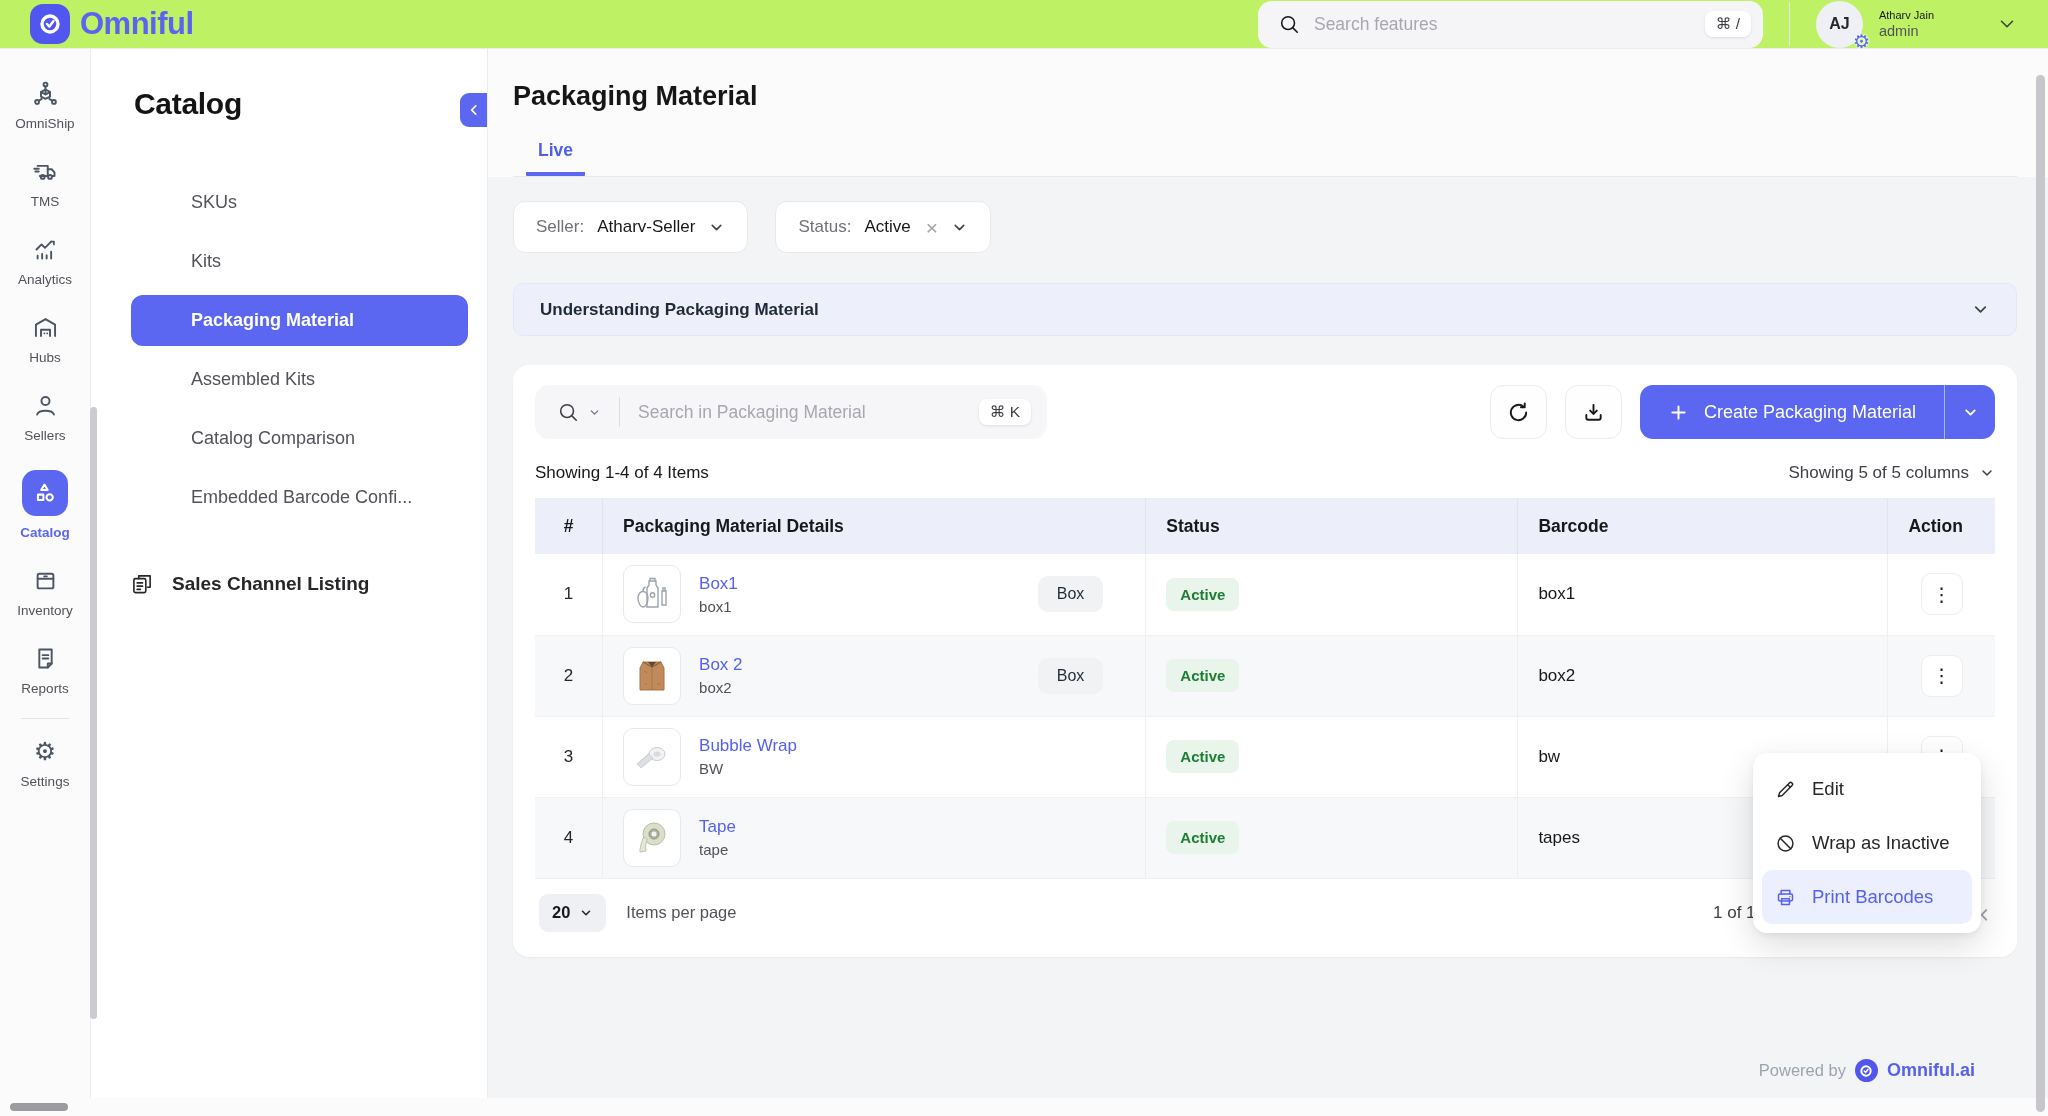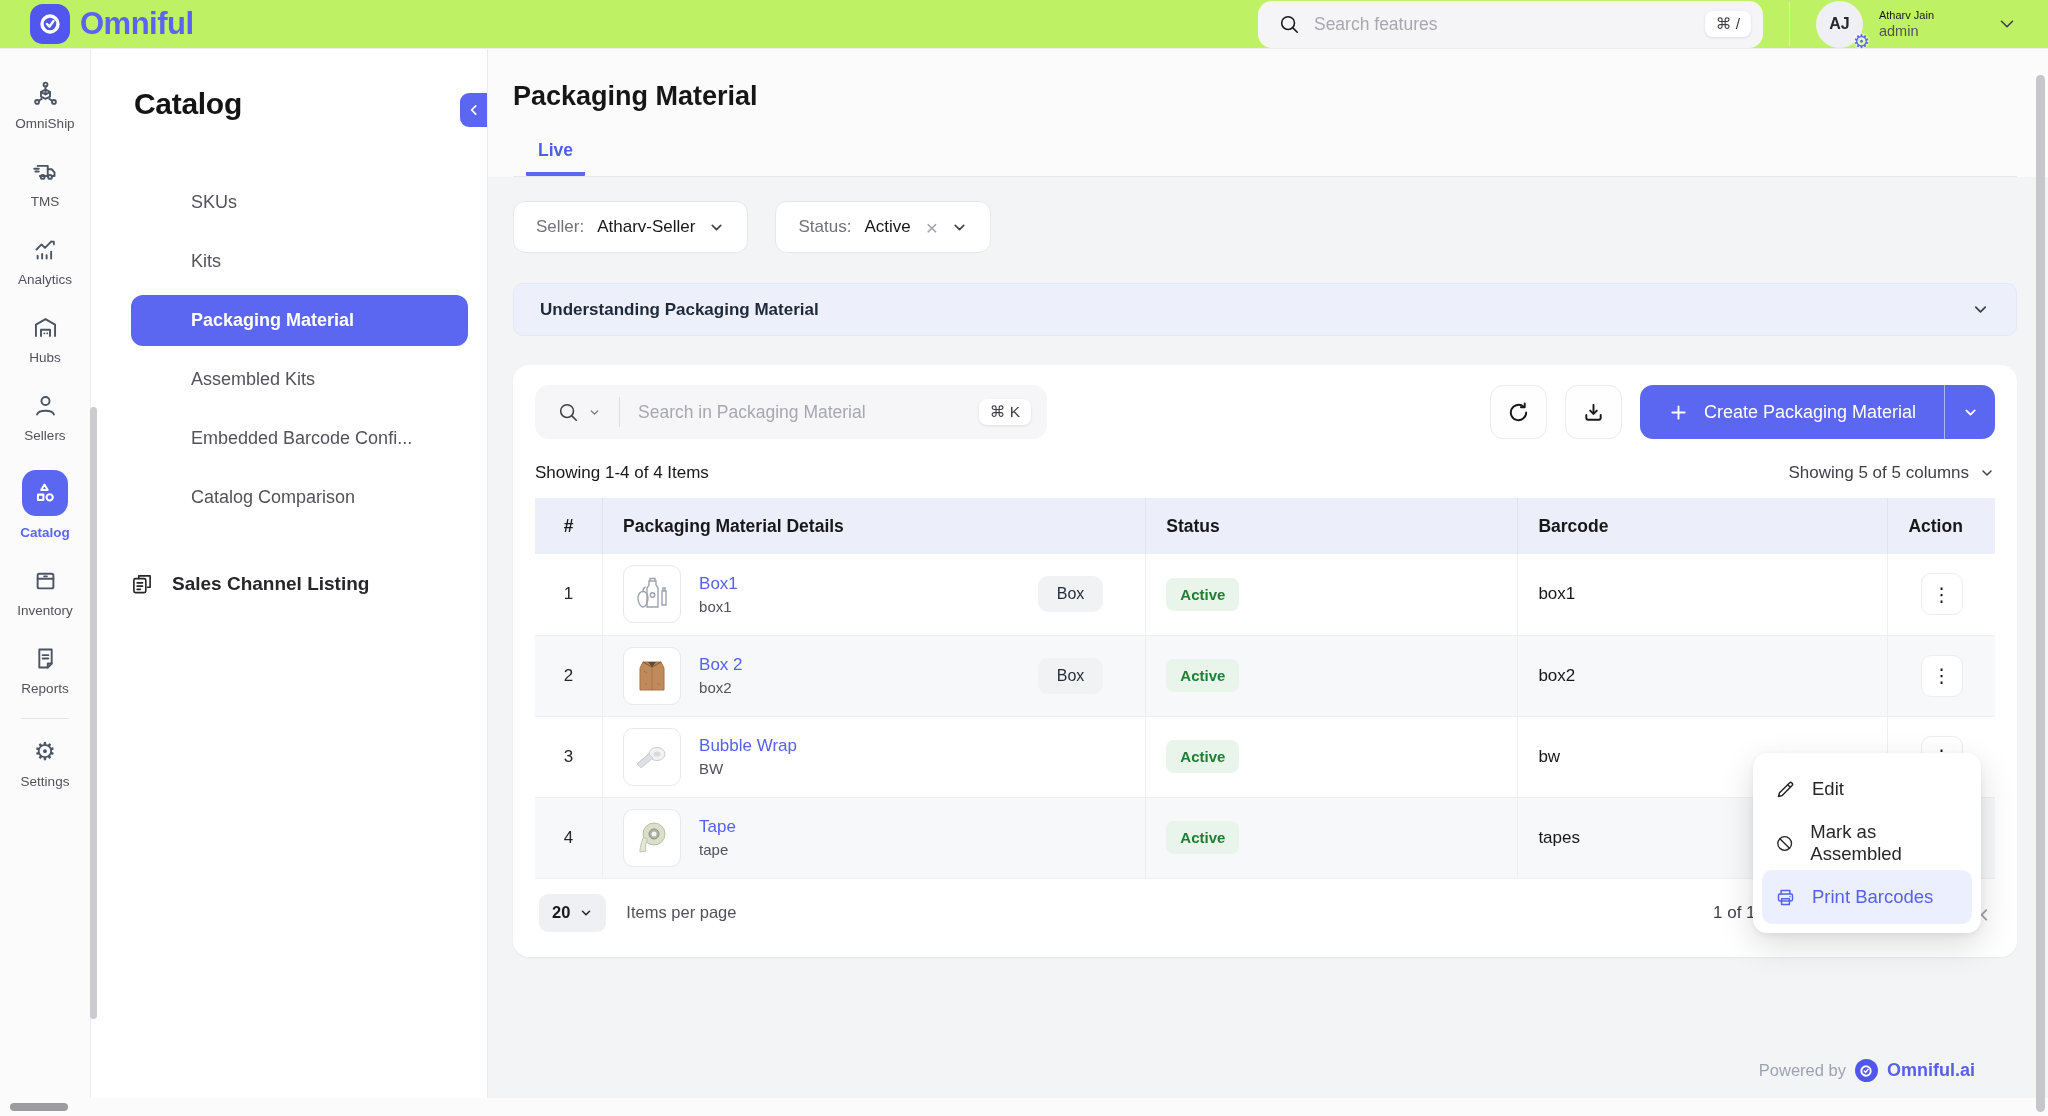--- a/index.html
+++ b/index.html
@@ -273,22 +273,22 @@
       <svg class="ic" width="14" height="14" viewBox="0 0 24 24" style="stroke-width:3">
           <path d="M15 5l-7 7 7 7"></path>
         </svg>
     </div>
     <div class="menu">
       <div class="menu-children">
         <div class="menu-child">SKUs</div>
         <div class="menu-child">Kits</div>
         <div class="menu-child active">Packaging Material</div>
         <div class="menu-child">Assembled Kits</div>
+        <div class="menu-child">Catalog Comparison</div>
         <div class="menu-child">Embedded Barcode Confi...</div>
-        <div class="menu-child">Catalog Comparison</div>
       </div>
       <div class="menu-parent menu-single">
         <span class="pic">
             <svg class="ic" width="26" height="26" viewBox="0 0 24 24" style="stroke-width:1.5">
               <path d="M9 7V4.5h10.5V15H17"></path>
               <rect x="4.5" y="7" width="11" height="13" rx="1.5"></rect>
               <path d="M7.5 11h5M7.5 14h5M7.5 17h3"></path>
             </svg>
           </span>
         <span>Sales Channel Listing</span>
@@ -544,21 +544,21 @@
         <path d="M4 20l1.2-4.2L16.5 4.5a2 2 0 0 1 2.8 0l.2.2a2 2 0 0 1 0 2.8L8.2 18.8z"></path>
         <path d="M14.5 6.5l3 3"></path>
       </svg>
     <span>Edit</span>
   </div>
   <div class="ctx-item">
     <svg class="ic cic" width="21" height="21" viewBox="0 0 24 24">
         <circle cx="12" cy="12" r="8.5"></circle>
         <path d="M6 6l12 12"></path>
       </svg>
-    <span>Mark as Assembled</span>
+    <span>Wrap as Inactive</span>
   </div>
   <div class="ctx-item hl">
     <svg class="ic cic" width="21" height="21" viewBox="0 0 24 24">
         <path d="M7 8V4h10v4"></path>
         <rect x="4" y="8" width="16" height="8" rx="1.6"></rect>
         <rect x="7.5" y="13.5" width="9" height="6.5"></rect>
         <path d="M17 11h.01"></path>
       </svg>
     <span>Print Barcodes</span>
   </div>

